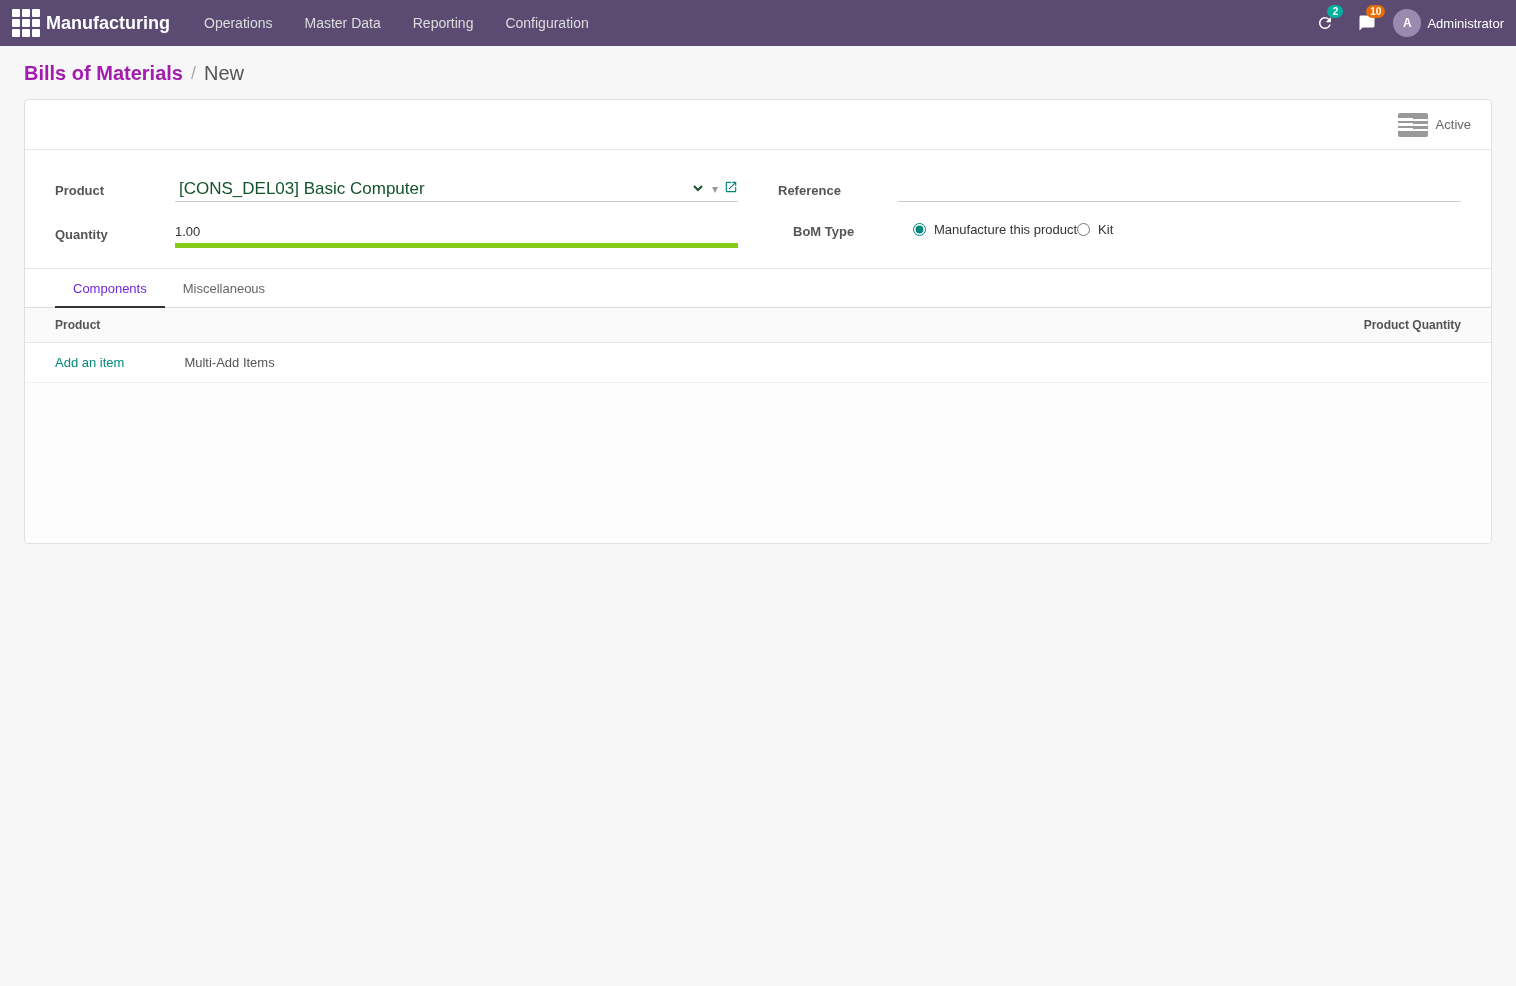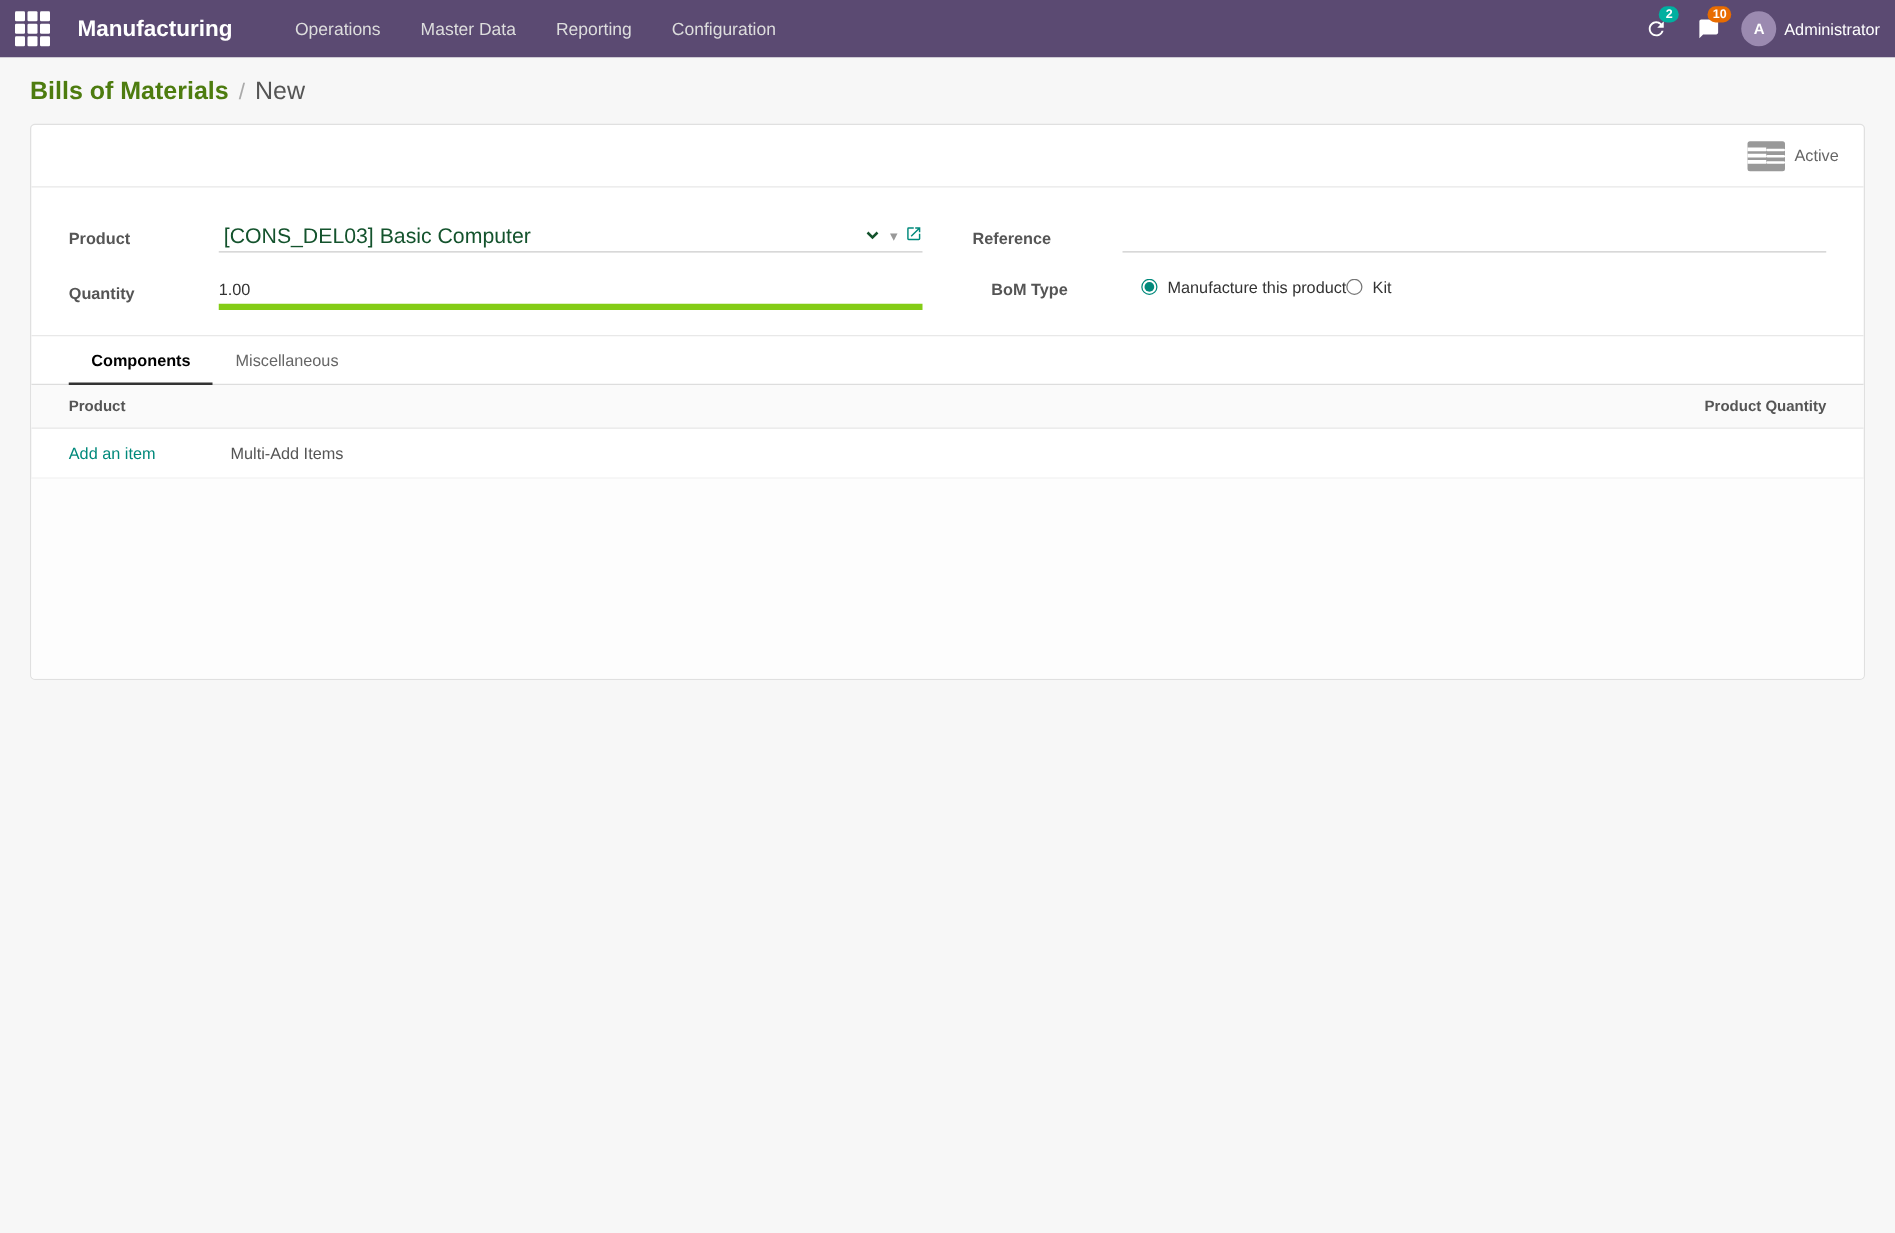--- a/index.html
+++ b/index.html
@@ -6,21 +6,21 @@
     body { font-family: 'Segoe UI', Arial, sans-serif; font-size: 14px; background: #f0f0f0; color: #333; }
 
     
     .topbar {
       background: #5b4a72;
       display: flex;
       align-items: center;
       height: 46px;
       padding: 0 12px;
       color: #fff;
-      gap: 16px;
+      gap: 0;
     }
     .topbar-grid-icon {
       display: grid;
       grid-template-columns: repeat(3,8px);
       grid-template-rows: repeat(3,8px);
       gap: 2px;
       margin-right: 6px;
     }
     .topbar-grid-icon span {
       width: 8px; height: 8px;
@@ -98,21 +98,21 @@
     }
 
     
     .breadcrumb {
       display: flex;
       align-items: center;
       gap: 8px;
       margin-bottom: 14px;
     }
     .breadcrumb-link {
-      color: #4d7c0f;
+      color: #a21caf;
       font-size: 20px;
       font-weight: 600;
       cursor: pointer;
       text-decoration: none;
     }
     .breadcrumb-sep {
       color: #aaa;
       font-size: 18px;
     }
     .breadcrumb-current {
@@ -292,22 +292,22 @@
     }
     .tab-item {
       padding: 12px 18px 10px 18px;
       cursor: pointer;
       font-size: 13px;
       color: #666;
       border-bottom: 2px solid transparent;
       margin-bottom: -1px;
     }
     .tab-item.active {
-      color: #000000;
-      font-weight: 700;
+      color: #6d28d9;
+      font-weight: 400;
       border-bottom: 2px solid #333;
     }
 
     
     .table-section {
       padding: 0;
     }
     .table-header {
       display: grid;
       grid-template-columns: 1fr 200px;

